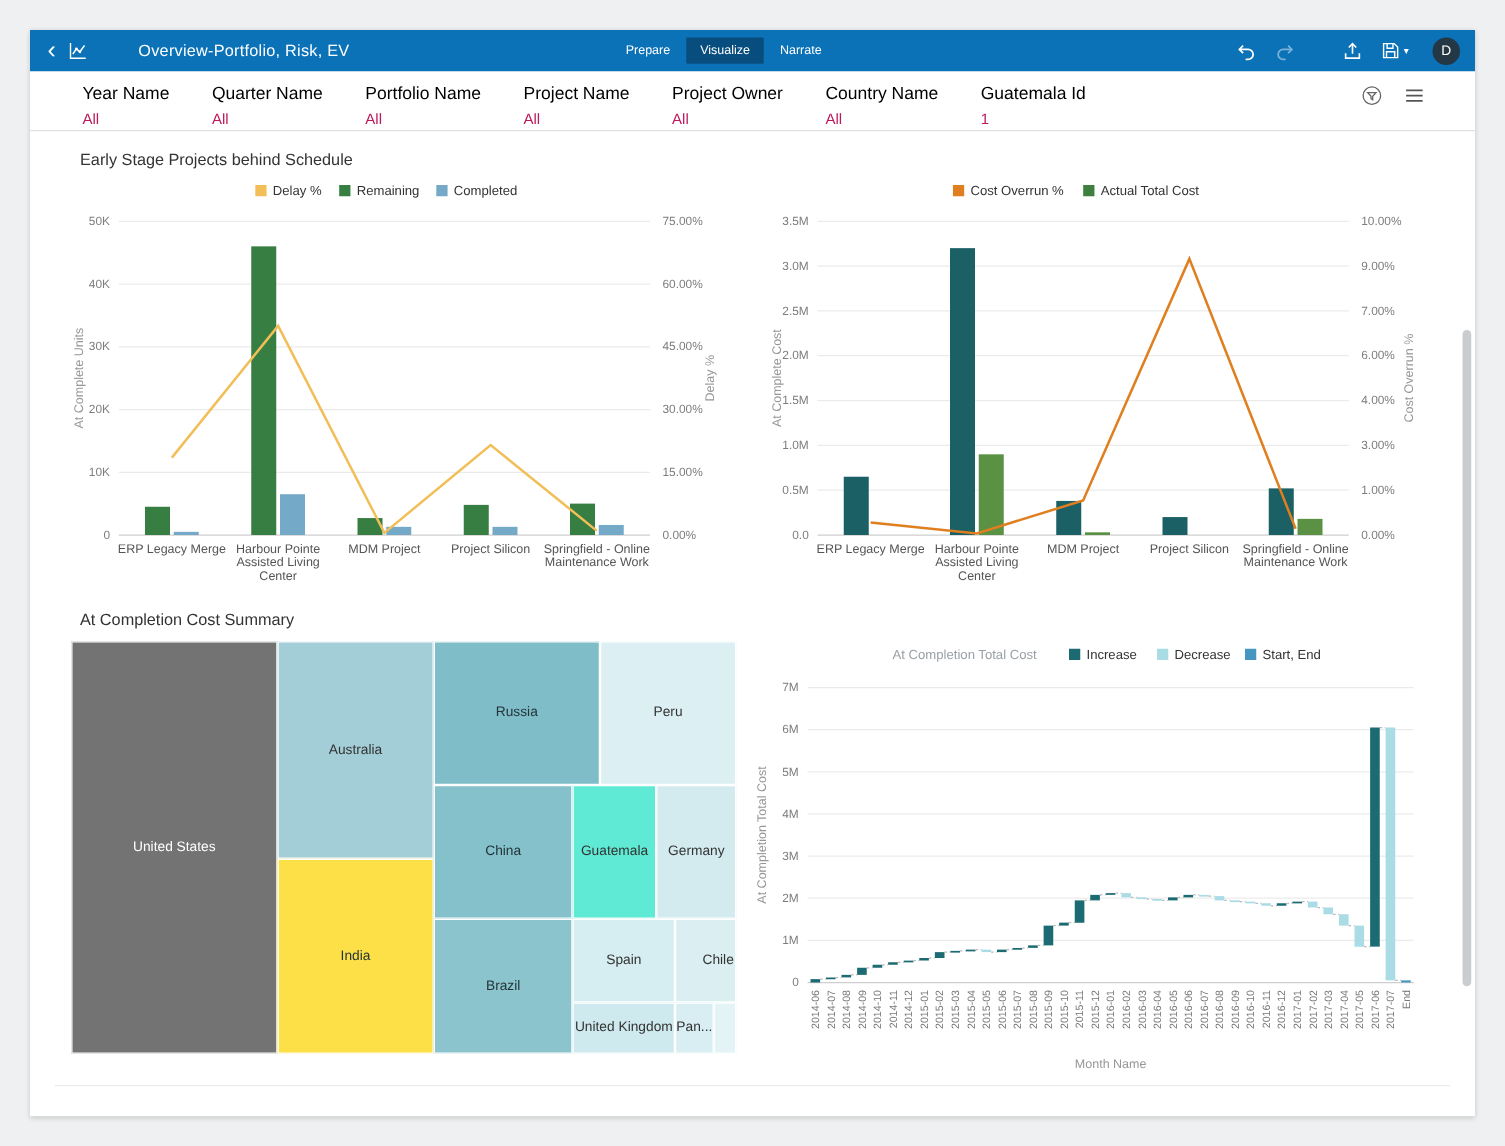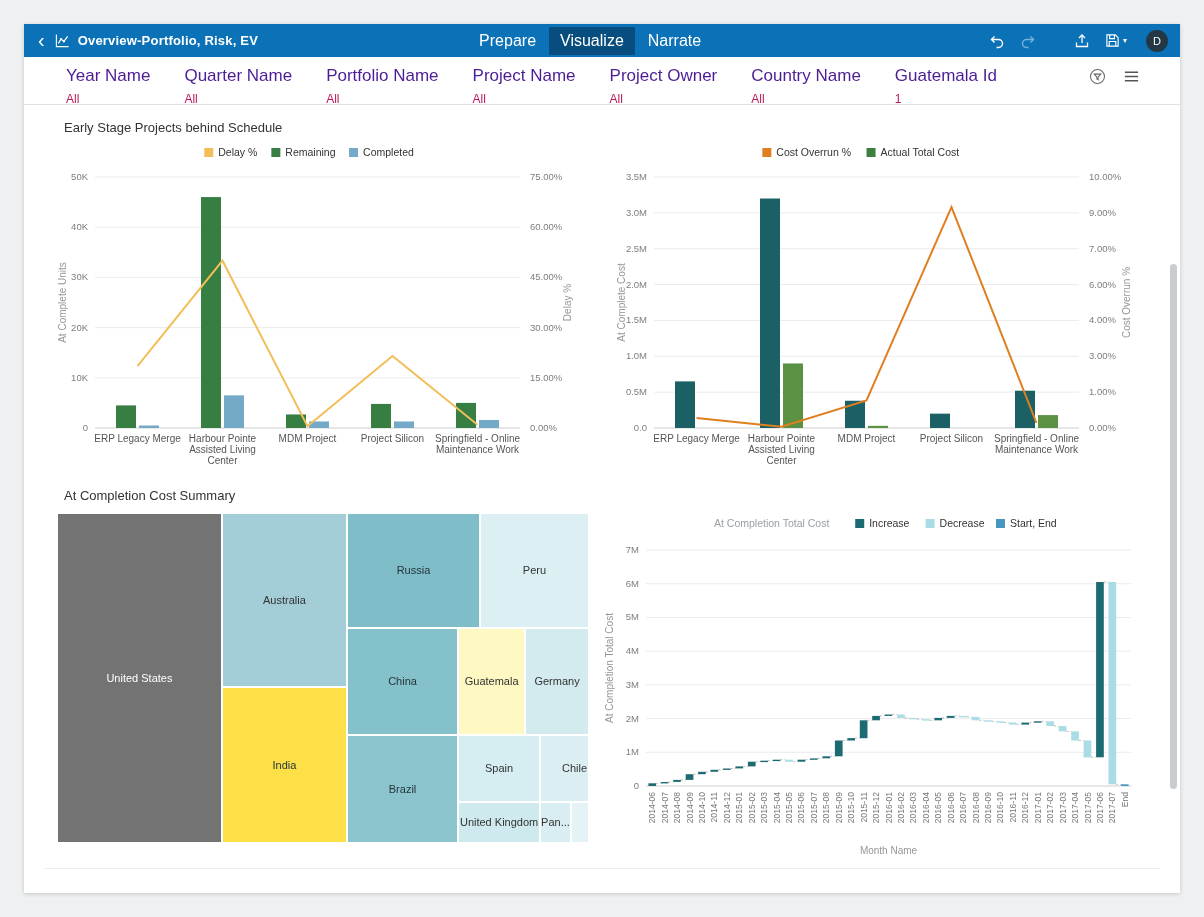--- a/index.html
+++ b/index.html
@@ -4,36 +4,36 @@
 <style>
   * { box-sizing: border-box; margin: 0; padding: 0; }
   html,body { width: 1204px; height: 917px; background:#eef0f1; font-family:"Liberation Sans",sans-serif; }
   .card { position:relative; width:1156px; height:869px; margin:24px auto; background:#fff;
           box-shadow:0 1px 4px rgba(0,0,0,.18); overflow:hidden; }
 
   
   .topbar { display:flex; align-items:center; height:33px; background:#0b72b8; color:#fff; padding:0 12px; }
   .back-btn { background:none; border:none; color:#fff; font-size:20px; line-height:1; cursor:pointer; padding:0 8px 2px 2px; }
   .viz-icon { display:inline-flex; margin:0 8px 0 2px; }
-  .wb-title { font-size:13px; font-weight:700; letter-spacing:.2px; }
+  .wb-title { font-size:13px; font-weight:400; letter-spacing:.2px;margin-left:33px; }
   .tabs { display:flex; margin-left:210px; gap:2px; }
-  .tab { background:transparent; border:none; color:#fff; font-size:16px; padding:5px 11px; cursor:pointer; border-radius:1px; }
+  .tab { background:transparent; border:none; color:#fff; font-size:10px; padding:5px 11px; cursor:pointer; border-radius:1px; }
   .tab.active { background:rgba(0,0,0,.32); }
   .actions { margin-left:auto; display:flex; align-items:center; gap:15px; }
   .icon-btn { background:none; border:none; cursor:pointer; display:inline-flex; align-items:center; padding:0; }
   .icon-btn.dim { opacity:.45; }
   .caret { color:#fff; font-size:8px; margin-left:3px; }
   .gap { width:8px; }
   .avatar { width:22px; height:22px; border-radius:50%; background:#233744; color:#fff; font-size:11px;
             display:flex; align-items:center; justify-content:center; margin-left:4px; cursor:pointer; }
 
   
   .filterbar { display:flex; align-items:flex-start; padding:9px 18px 0 42px; height:48px; border-bottom:1px solid #e2e2e2; }
   .filter-item { margin-right:34px; cursor:pointer; }
-  .filter-item .flabel { font-size:17px; color:#4c1d95; }
+  .filter-item .flabel { font-size:14px; color:#000000; }
   .filter-item .fvalue { font-size:12px; color:#be185d; margin-top:6px; }
   .fbar-icons { margin-left:auto; display:flex; gap:17px; margin-right:22px; margin-top:2px; }
   .fbar-icons span { cursor:pointer; display:inline-flex; }
 
   
   .section-title { font-size:13px; font-weight:400; color:#333; margin:15px 0 6px 40px; }
   .charts-row { display:flex; justify-content:space-between; padding:0 36px 0 26px; }
   .chart-box { width:535px; height:332px; }
   .bottom-row { display:flex; align-items:flex-start; gap:12px; padding:4px 16px 0 33px; }
   .treemap { position:relative; width:532px; height:330px; }
@@ -251,21 +251,21 @@
     <h2 class="section-title">At Completion Cost Summary</h2>
 
     <div class="bottom-row">
       <div class="treemap" id="treemap">
           <div class="tm-node" style="left: 0%; top: 0%; width: 31%; height: 100%; background: #737373; color: rgb(255, 255, 255);">United States</div>
           <div class="tm-node" style="left: 31%; top: 0%; width: 23.5%; height: 52.7%; background: rgb(163, 206, 216); color: rgb(51, 51, 51);">Australia</div>
           <div class="tm-node" style="left: 31%; top: 52.7%; width: 23.5%; height: 47.3%; background: #fde047; color: rgb(36, 53, 58);">India</div>
           <div class="tm-node" style="left: 79.5%; top: 0%; width: 20.5%; height: 34.8%; background: rgb(220, 239, 243); color: rgb(51, 51, 51);">Peru</div>
           <div class="tm-node" style="left: 54.5%; top: 0%; width: 25%; height: 34.8%; background: rgb(127, 189, 200); color: rgb(36, 53, 58);">Russia</div>
           <div class="tm-node" style="left: 54.5%; top: 34.8%; width: 20.9%; height: 32.4%; background: rgb(132, 193, 203); color: rgb(36, 53, 58);">China</div>
-          <div class="tm-node" style="left: 75.4%; top: 34.8%; width: 12.6%; height: 32.4%; background: #fef9c3; color: rgb(51, 51, 51);">Guatemala</div>
+          <div class="tm-node" style="left: 75.4%; top: 34.8%; width: 12.6%; height: 32.4%; background: #5eead4; color: rgb(51, 51, 51);">Guatemala</div>
           <div class="tm-node" style="left: 88%; top: 34.8%; width: 12%; height: 32.4%; background: rgb(211, 235, 239); color: rgb(51, 51, 51);">Germany</div>
           <div class="tm-node" style="left: 54.5%; top: 67.2%; width: 20.9%; height: 32.8%; background: rgb(139, 196, 205); color: rgb(36, 53, 58);">Brazil</div>
           <div class="tm-node" style="left: 75.4%; top: 67.2%; width: 15.4%; height: 20.3%; background: rgb(214, 237, 241); color: rgb(51, 51, 51);">Spain</div>
           <div class="tm-node" style="left: 90.8%; top: 67.2%; width: 9.2%; height: 20.3%; background: rgb(219, 239, 242); color: rgb(51, 51, 51); padding-left: 20px;">Chile</div>
           <div class="tm-node" style="left: 75.4%; top: 87.5%; width: 15.4%; height: 12.5%; background: rgb(207, 234, 238); color: rgb(51, 51, 51);">United Kingdom</div>
           <div class="tm-node" style="left: 90.8%; top: 87.5%; width: 5.8%; height: 12.5%; background: rgb(217, 238, 242); color: rgb(51, 51, 51);">Pan...</div>
           <div class="tm-node" style="left: 96.6%; top: 87.5%; width: 3.4%; height: 12.5%; background: rgb(228, 243, 246); color: rgb(51, 51, 51);"></div>
         </div>
       <div class="wf-box" id="chart-waterfall"><svg viewBox="0 0 552 345" width="552" height="345">
             <line x1="45" x2="530" y1="271" y2="271" stroke="#cfcfcf" stroke-width="1"></line>

